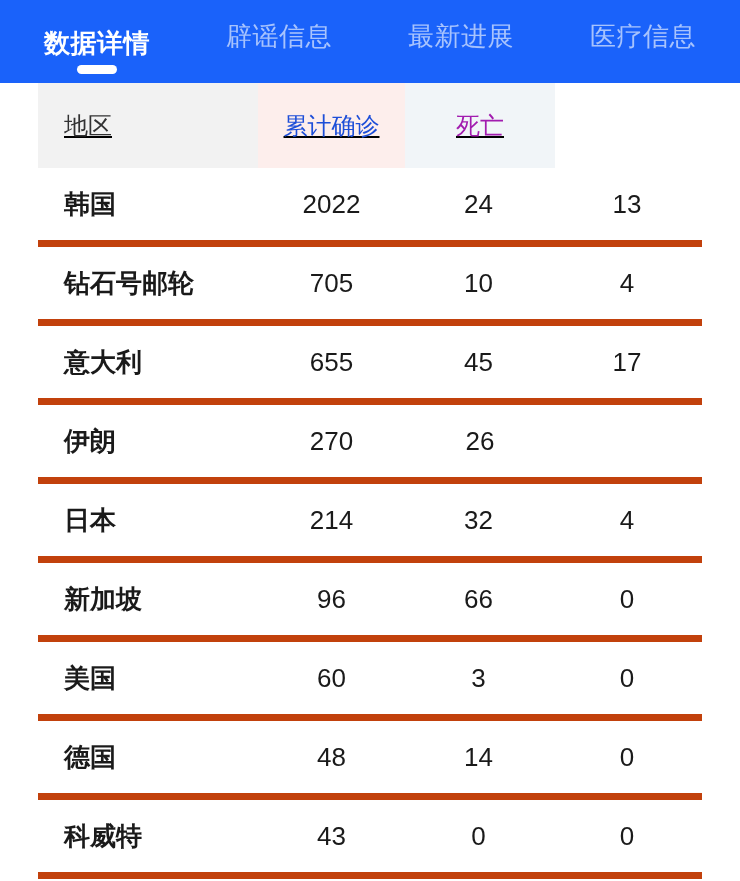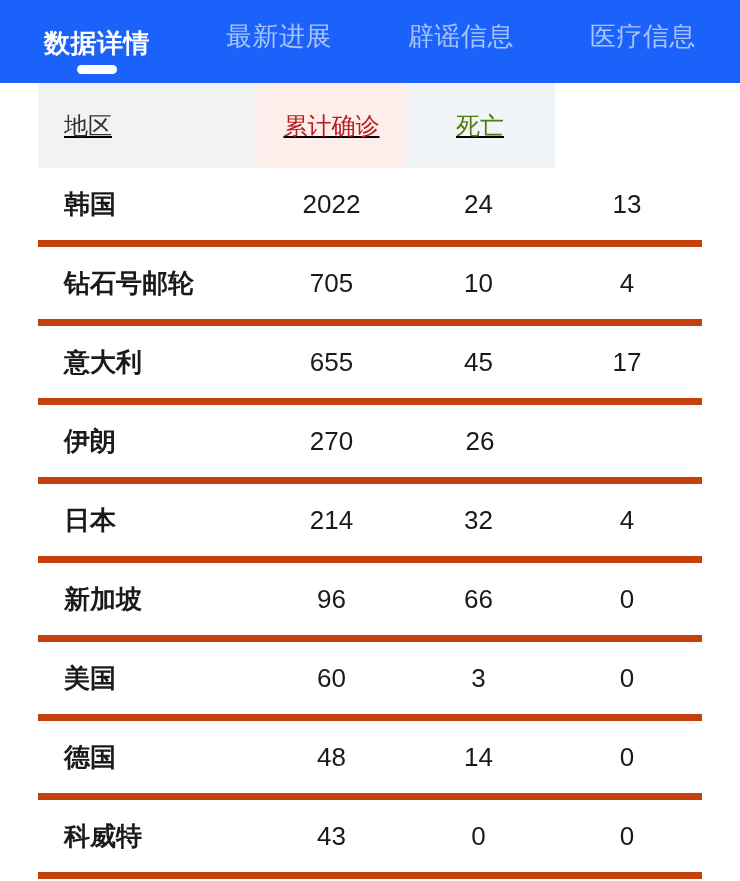--- a/index.html
+++ b/index.html
@@ -75,34 +75,34 @@
     width: 220px;
     justify-content: flex-start;
     padding-left: 26px;
     background: #f2f2f2;
     color: #323233;
   }
   .th.col-confirm {
     width: 147px;
     justify-content: center;
     background: #fdeeec;
-    color: #b91c1c;
+    color: #1d4ed8;
     text-align: right;
   }
   .th.col-cured {
     width: 147px;
     justify-content: center;
     background: #e7f3e9;
     color: #3ca05e;
   }
   .th.col-dead {
     width: 150px;
     justify-content: center;
     background: #f1f5f8;
-    color: #4d7c0f;
+    color: #a21caf;
   }
 
   .tbody {
     margin: 0 38px;
   }
   .trow {
     display: flex;
     height: 79px;
     align-items: center;
     border-bottom: 7px solid #c2410c;
@@ -140,24 +140,24 @@
 </style>
 </head>
 <body>
 
 <div class="tabbar">
   <div class="tab active">
     <span>数据详情</span>
     <span class="tab-underline"></span>
   </div>
   <div class="tab">
+    <span>辟谣信息</span>
+  </div>
+  <div class="tab">
     <span>最新进展</span>
-  </div>
-  <div class="tab">
-    <span>辟谣信息</span>
   </div>
   <div class="tab">
     <span>医疗信息</span>
   </div>
 </div>
 
 <div class="table-wrap">
 
   <div class="thead">
     <div class="th col-region">

